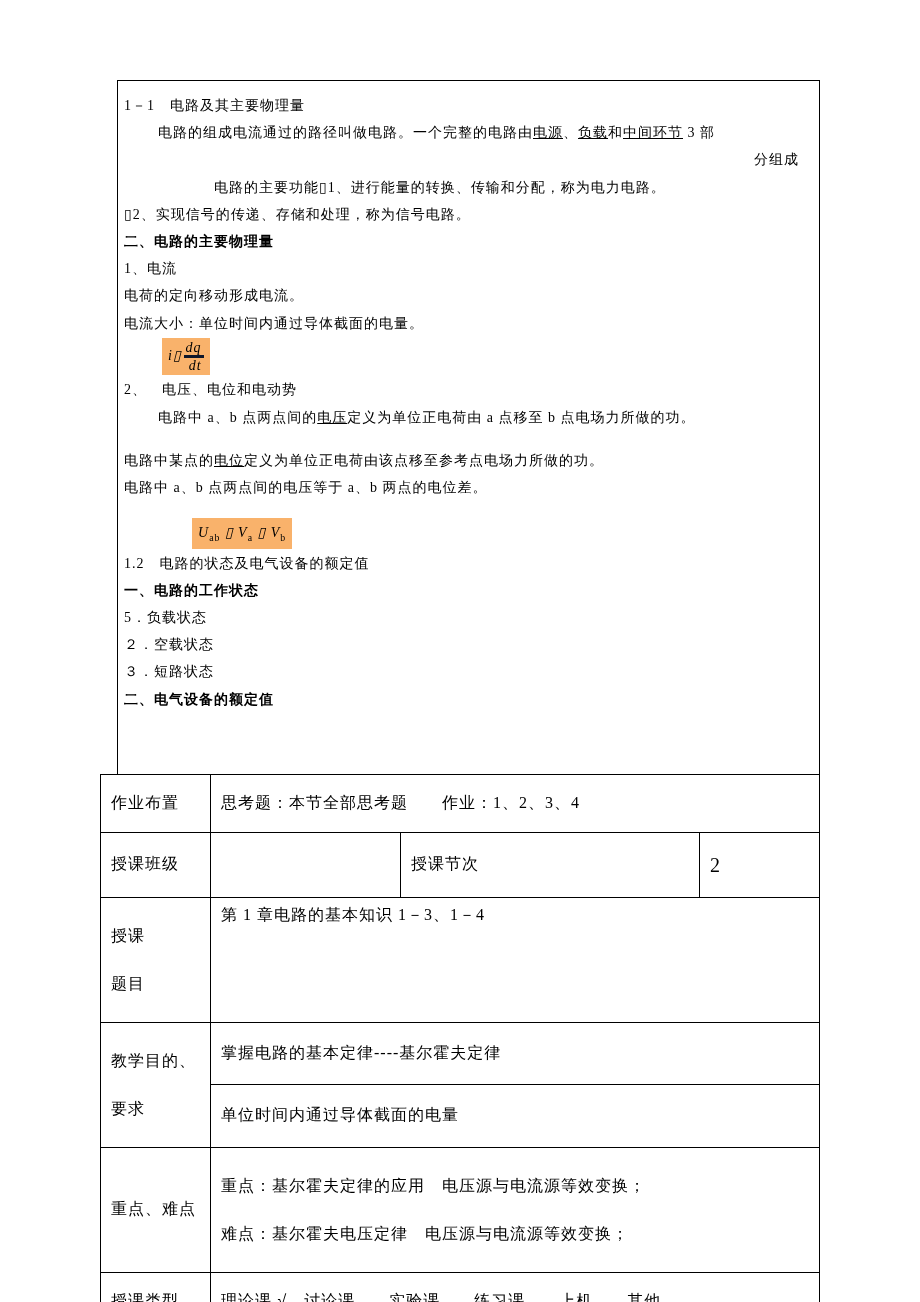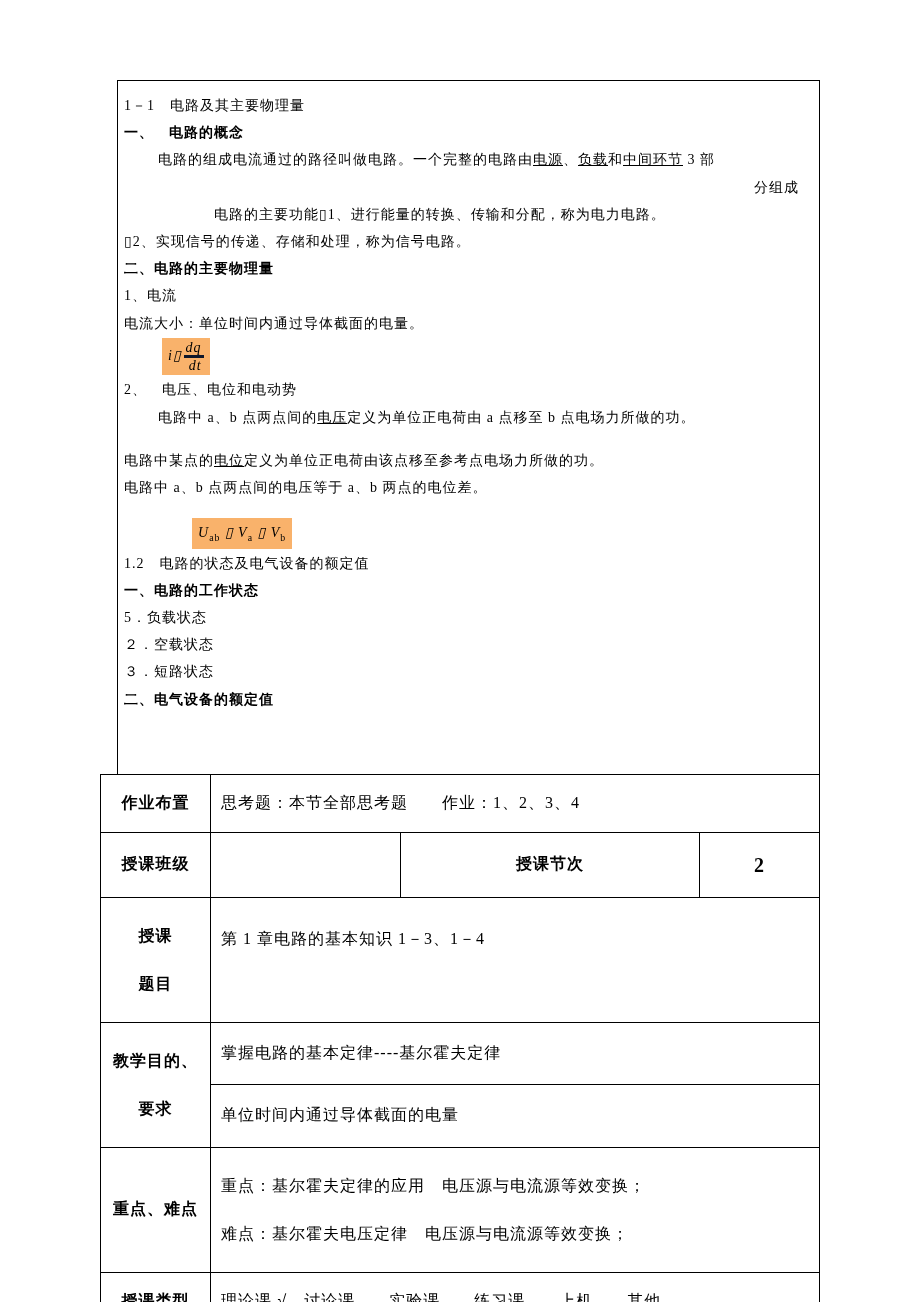--- a/index.html
+++ b/index.html
@@ -46,38 +46,38 @@
       width: 100%;
       border-collapse: collapse;
       font-size: 16px;
     }
     table.main td {
       border: 1px solid #000;
       padding: 14px 10px;
       vertical-align: middle;
       letter-spacing: 1px;
     }
-    .center { text-align: center; font-weight: bold; }
+    .center { text-align: left; }
     .cell-multiline { line-height: 3; }
     .check { font-family: sans-serif; }
   </style>
 </head>
 <body>
 
 <div class="content-box">
   <p>1－1　电路及其主要物理量</p>
-  <p class="bold">一、　电路的概念</p>
   <p class="indent1">
     <span>电路的组成电流通过的路径叫做电路。一个完整的电路由</span><span class="underline">电源</span><span>、</span><span class="underline">负载</span><span>和</span><span class="underline">中间环节</span><span> 3 部</span>
   </p>
   <p style="text-align:right">分组成</p>
   <p style="padding-left:90px">电路的主要功能▯1、进行能量的转换、传输和分配，称为电力电路。</p>
   <p>▯2、实现信号的传递、存储和处理，称为信号电路。</p>
   <p class="bold">二、电路的主要物理量</p>
   <p>1、电流</p>
+  <p>电荷的定向移动形成电流。</p>
   <p>电流大小：单位时间内通过导体截面的电量。</p>
   <p class="indent-formula">
     <span class="formula-box">
       <span>i▯</span><span class="frac"><span class="num">dq</span><span class="den">dt</span></span>
     </span>
   </p>
   <p>2、　电压、电位和电动势</p>
   <p class="indent1">
     <span>电路中 a、b 点两点间的</span><span class="underline">电压</span><span>定义为单位正电荷由 a 点移至 b 点电场力所做的功。</span>
   </p>
@@ -110,21 +110,21 @@
     <td class="center">授课班级</td>
     <td style="width:190px"></td>
     <td class="center" colspan="2">授课节次</td>
     <td class="center" style="width:120px;font-size:20px">2</td>
   </tr>
   <tr>
     <td class="center cell-multiline">
       <div>授课</div>
       <div>题目</div>
     </td>
-    <td colspan="4" style="vertical-align:top;padding-top:27px">第 1 章电路的基本知识 1－3、1－4</td>
+    <td colspan="4" style="vertical-align:top;padding-top:3px">第 1 章电路的基本知识 1－3、1－4</td>
   </tr>
   <tr>
     <td rowspan="2" class="center cell-multiline">
       <div>教学目的、</div>
       <div>要求</div>
     </td>
     <td colspan="4">掌握电路的基本定律----基尔霍夫定律</td>
   </tr>
   <tr>
     <td colspan="4">单位时间内通过导体截面的电量</td>

